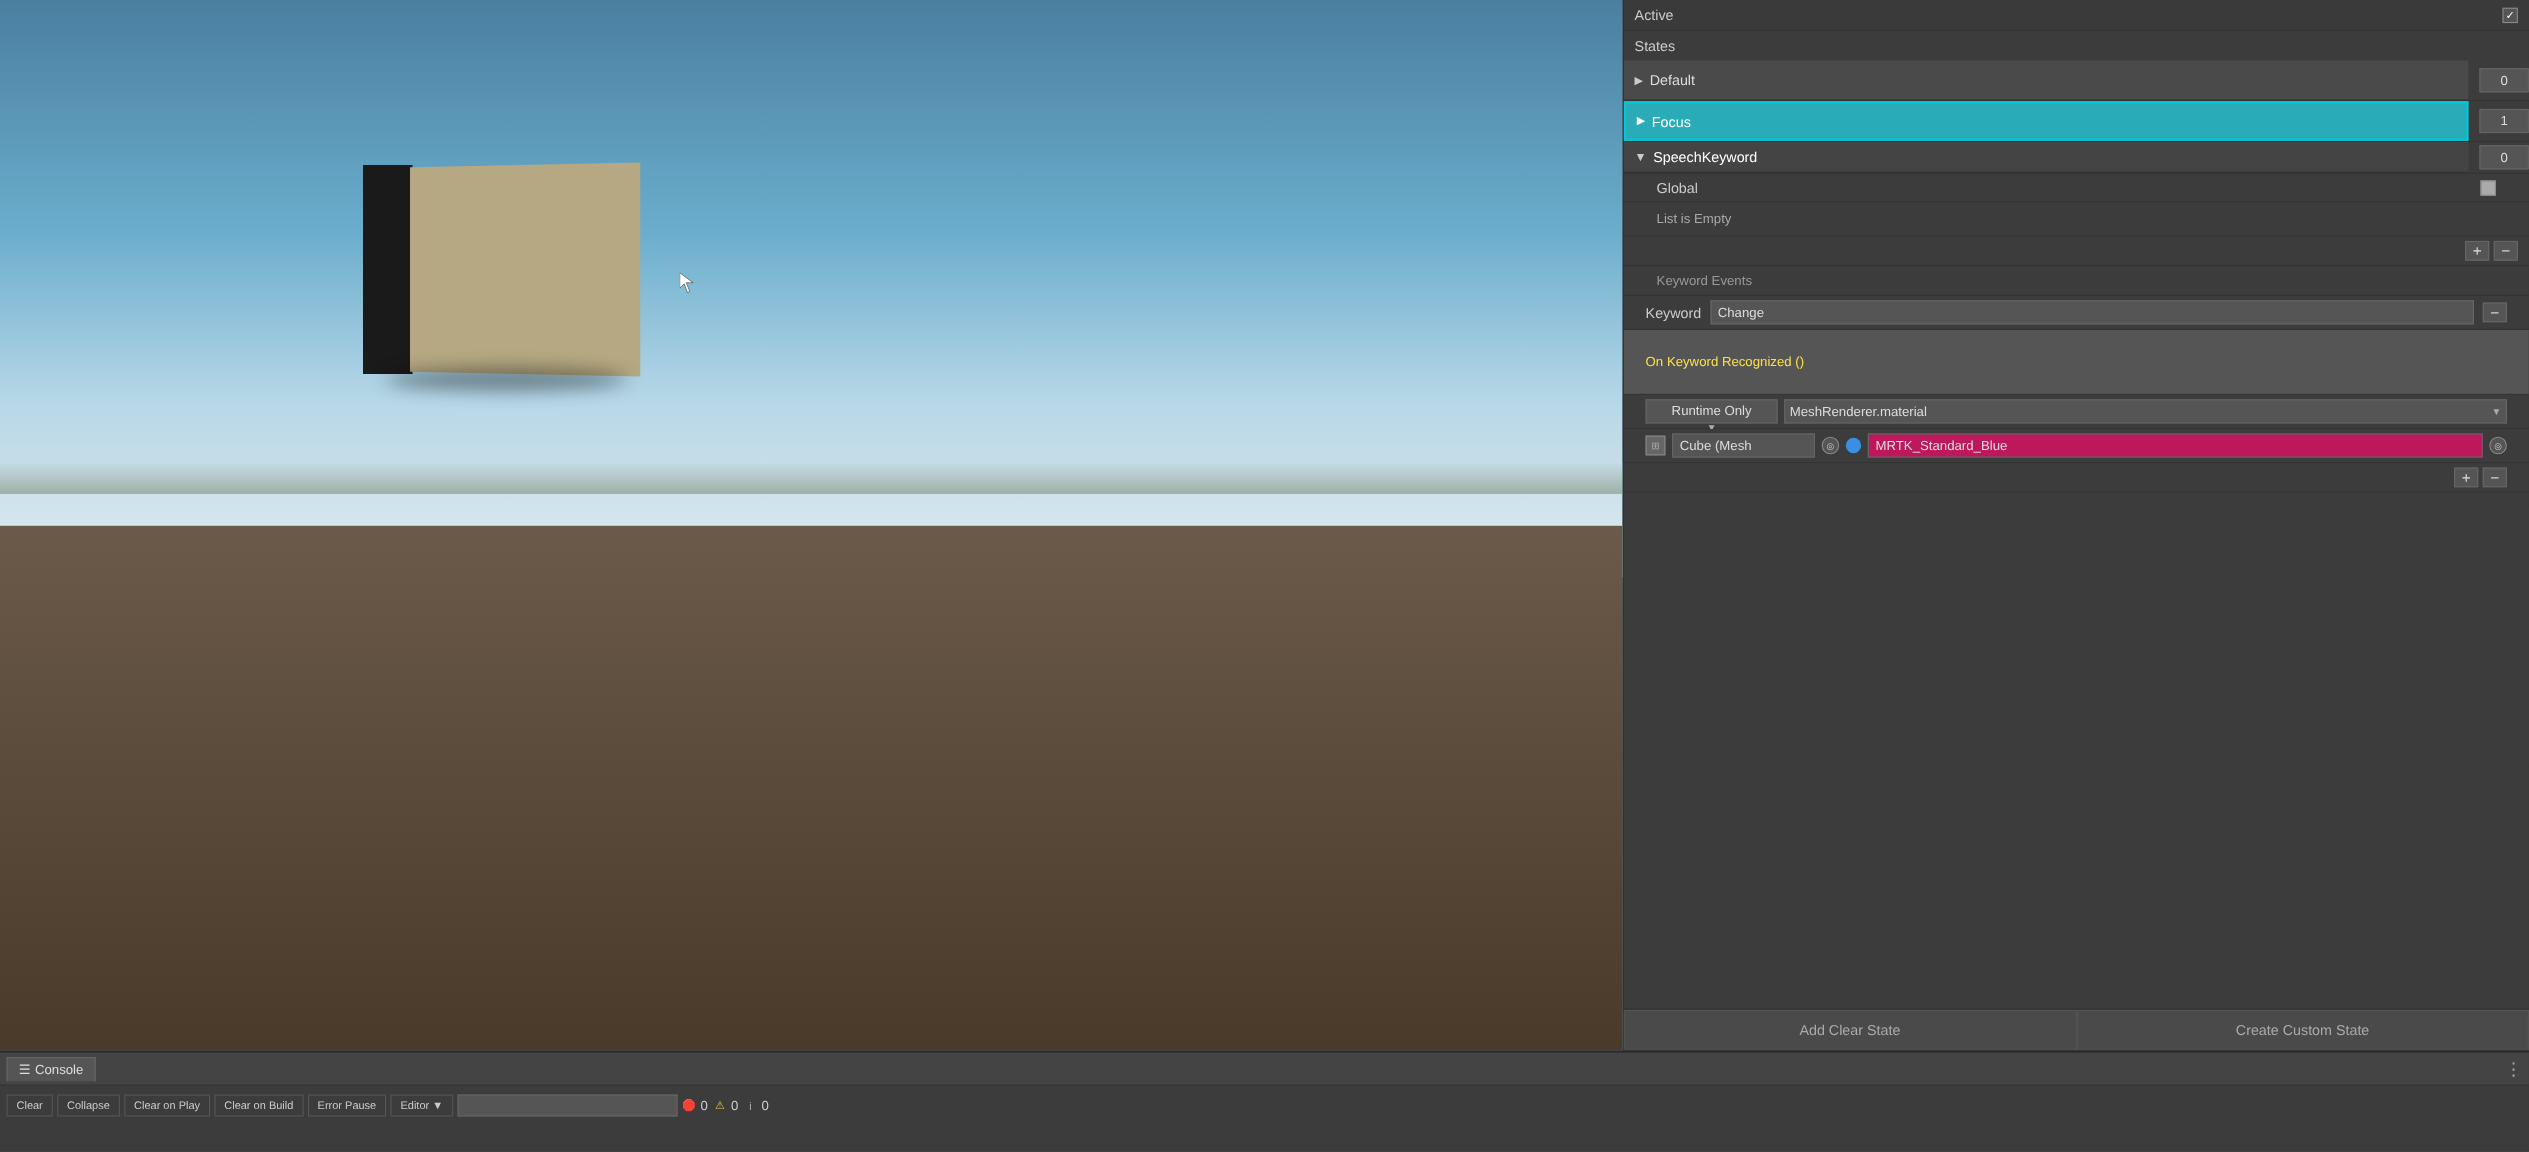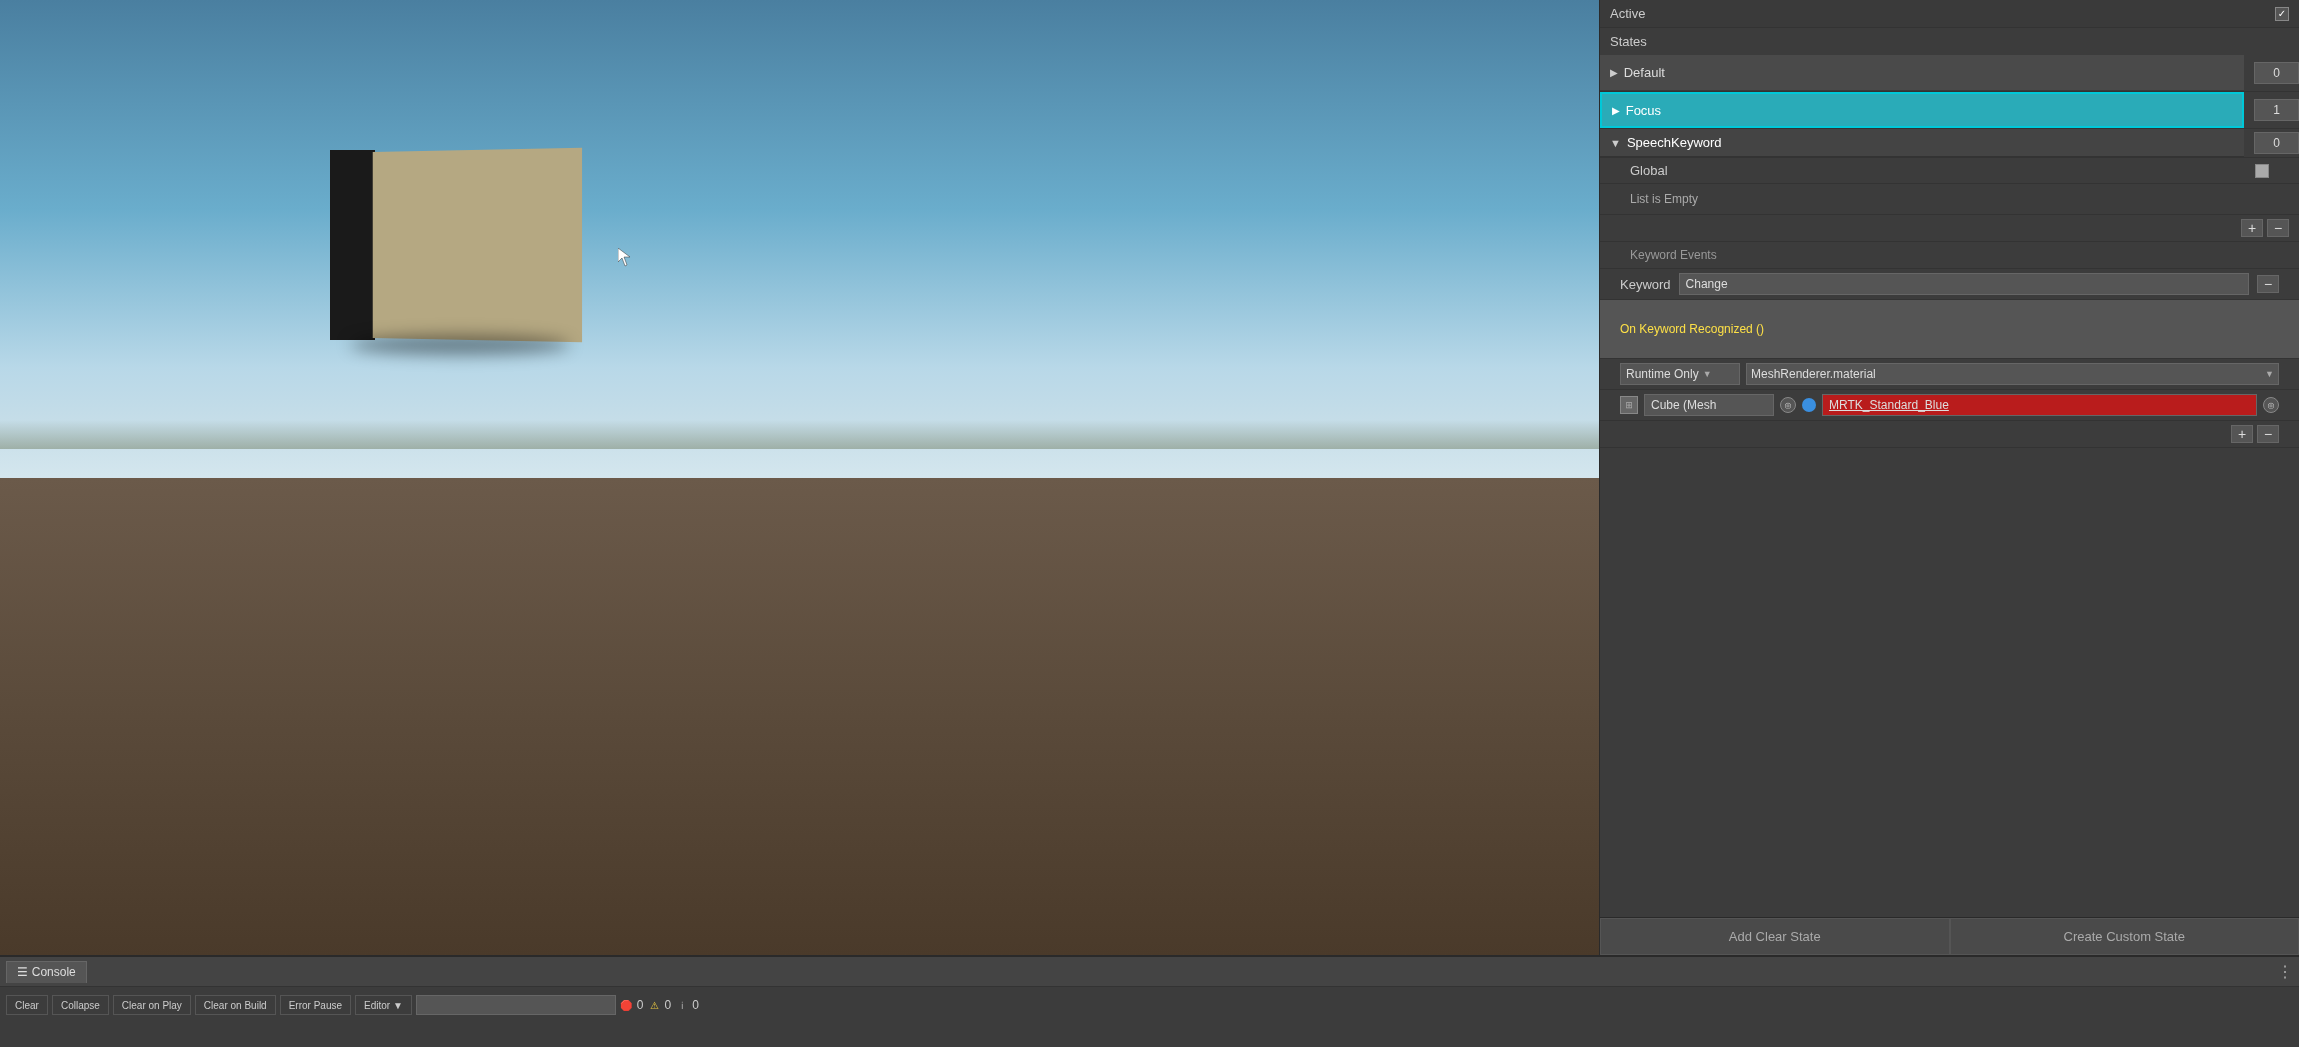--- a/index.html
+++ b/index.html
@@ -98,21 +98,21 @@
       position: absolute;
       top: 248px;
       left: 618px;
       width: 14px;
       height: 20px;
       z-index: 10;
     }
 
     
     .right-panel {
-      width: 700px;
+      width: 824px;
       background: #3c3c3c;
       display: flex;
       flex-direction: column;
       border-left: 1px solid #2a2a2a;
       overflow-y: auto;
       overflow-x: hidden;
     }
 
     .panel-row {
       display: flex;
@@ -282,27 +282,28 @@
       padding: 4px 20px;
       background: #3c3c3c;
       border-bottom: 1px solid #333;
       gap: 6px;
     }
 
     .dropdown {
       background: #555;
       border: 1px solid #666;
       color: #ddd;
-      padding: 2px 5px;
+      padding: 2px 20px;
       font-size: 12px;
       height: 22px;
       display: flex;
       align-items: center;
       gap: 4px;
       min-width: 120px;
+      flex-direction: column;
     }
 
     .dropdown-arrow { color: #aaa; font-size: 9px; }
 
     .object-row {
       display: flex;
       align-items: center;
       padding: 4px 20px;
       background: #3c3c3c;
       border-bottom: 1px solid #333;
@@ -343,28 +344,28 @@
 
     .blue-circle {
       width: 14px;
       height: 14px;
       border-radius: 50%;
       background: #3a8fe0;
       display: flex; align-items: center; justify-content: center;
     }
 
     .blue-object {
-      background: #b91c1c;
+      background: #be185d;
       border: 1px solid #666;
       color: #ddd;
       padding: 2px 6px;
       font-size: 12px;
       height: 22px;
       flex: 1;
-      display: flex; align-items: center; text-decoration: underline;
+      display: flex; align-items: center;
     }
 
     .add-remove-row2 {
       display: flex;
       justify-content: flex-end;
       padding: 4px 20px;
       background: #3c3c3c;
       border-bottom: 1px solid #333;
       gap: 4px;
     }

